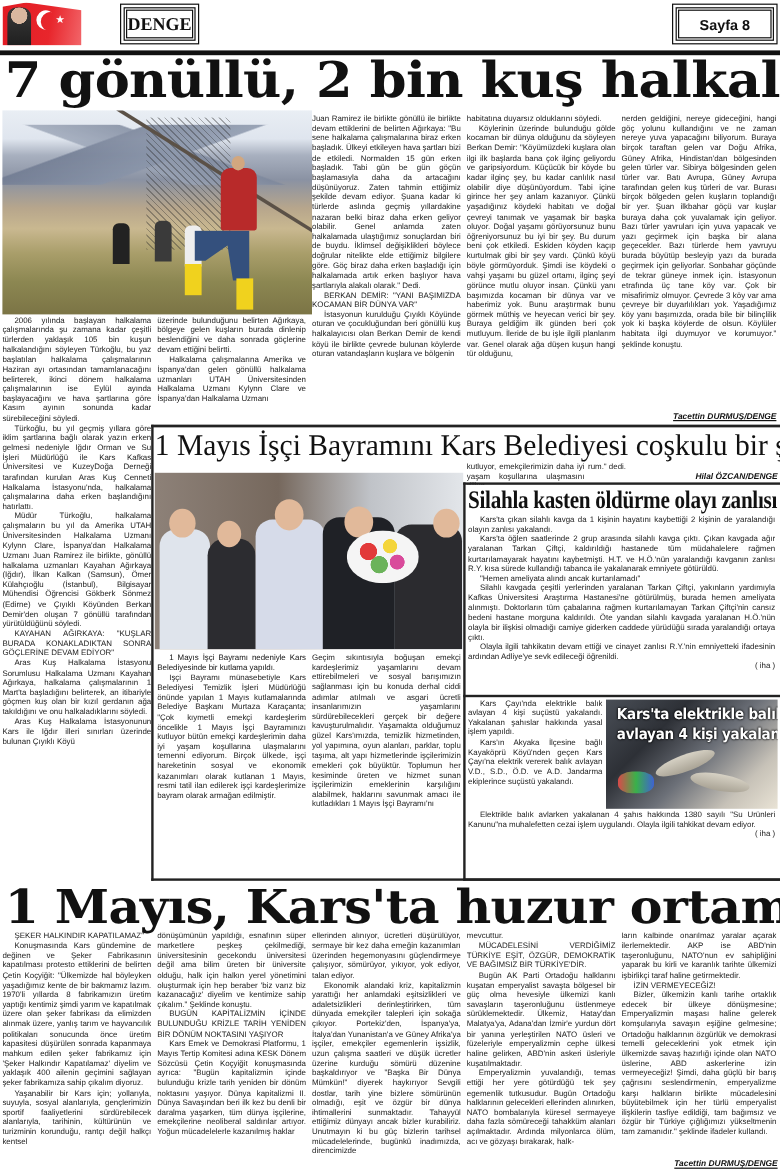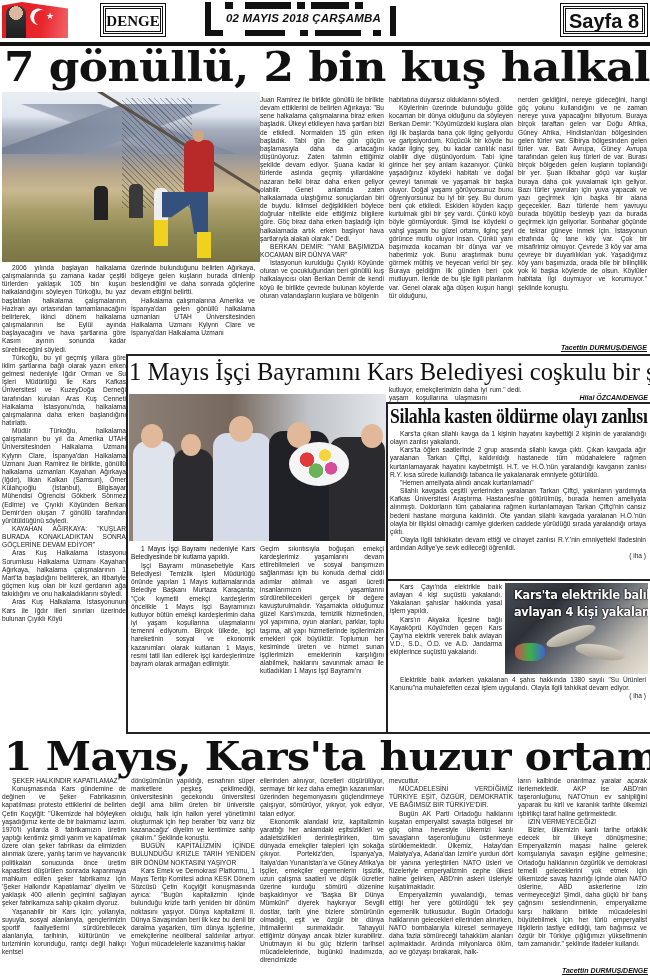--- a/index.html
+++ b/index.html
@@ -14,21 +14,21 @@
   .flag .person { position: absolute; left: 4px; top: 4px; width: 20px; height: 32px;
           background: radial-gradient(circle at 50% 22%, #d9b8a0 0 25%, transparent 26%),
                       linear-gradient(#3a3a3a, #1f1f1f); border-radius: 8px 8px 0 0; }
   .flag .crescent { position: absolute; left: 32px; top: 8px; width: 16px; height: 16px; border-radius: 50%;
           box-shadow: -4px 0 0 0 #ffffff; transform: rotate(20deg); }
   .flag .star { position: absolute; left: 44px; top: 10px; color: #fff; font-size: 9px; line-height: 9px; }
 
   .boxlabel { position: absolute; border: 3px double #111; outline: 1px solid #111; outline-offset: 2px;
               font-weight: bold; font-size: 15px; text-align: center; line-height: 24px; }
   .denge { left: 103px; top: 6px; width: 60px; height: 28px; font-family: Liberation Serif, serif; }
-  .sayfa { left: 563px; top: 6px; width: 82px; height: 28px; font-size: 20px; }
+  .sayfa { left: 563px; top: 6px; width: 82px; height: 28px; font-size: 12px; }
 
   .dateframe { position: absolute; left: 205px; top: 2px; width: 197px; height: 34px; }
   .dateframe .bar { position: absolute; background: #111; }
   .dateframe .date { position: absolute; left: 0; right: 0; top: 10px; text-align: center;
              font-style: italic; font-weight: bold; font-size: 11.5px; letter-spacing: 0.2px; }
   .rule-top { position: absolute; left: 0; top: 42px; width: 650px; height: 4px; background: #111; }
 
   
   .headline-big { position: absolute; font-family: "DejaVu Serif", serif; font-weight: 900;
                   color: #111; white-space: nowrap; letter-spacing: -0.5px; }
@@ -91,35 +91,20 @@
 </head>
 <body>
 
 <div class="masthead">
   <div class="flag">
     <div class="person"></div>
     <div class="crescent"></div>
     <div class="star">★</div>
   </div>
   <div class="boxlabel denge">DENGE</div>
-  <div class="dateframe">
-    <div class="bar" style="left:0;top:0;width:6px;height:34px;"></div>
-    <div class="bar" style="left:6px;top:28px;width:12px;height:6px;"></div>
-    <div class="bar" style="left:20px;top:0;width:8px;height:7px;"></div>
-    <div class="bar" style="left:40px;top:0;width:46px;height:7px;"></div>
-    <div class="bar" style="left:92px;top:0;width:8px;height:7px;"></div>
-    <div class="bar" style="left:106px;top:0;width:38px;height:7px;"></div>
-    <div class="bar" style="left:150px;top:0;width:8px;height:7px;"></div>
-    <div class="bar" style="left:40px;top:28px;width:40px;height:6px;"></div>
-    <div class="bar" style="left:95px;top:28px;width:8px;height:6px;"></div>
-    <div class="bar" style="left:110px;top:28px;width:46px;height:6px;"></div>
-    <div class="bar" style="left:168px;top:28px;width:8px;height:6px;"></div>
-    <div class="bar" style="left:185px;top:4px;width:6px;height:30px;"></div>
-    <div class="date">02 MAYIS 2018 ÇARŞAMBA</div>
-  </div>
   <div class="boxlabel sayfa">Sayfa 8</div>
 </div>
 <div class="rule-top"></div>
 
 <div class="headline-big h1">7 gönüllü, 2 bin kuş halkaladı</div>
 
 <div class="photo photo-birds">
   <div class="mtn"></div>
   <div class="net"></div>
   <div class="pole"></div>

